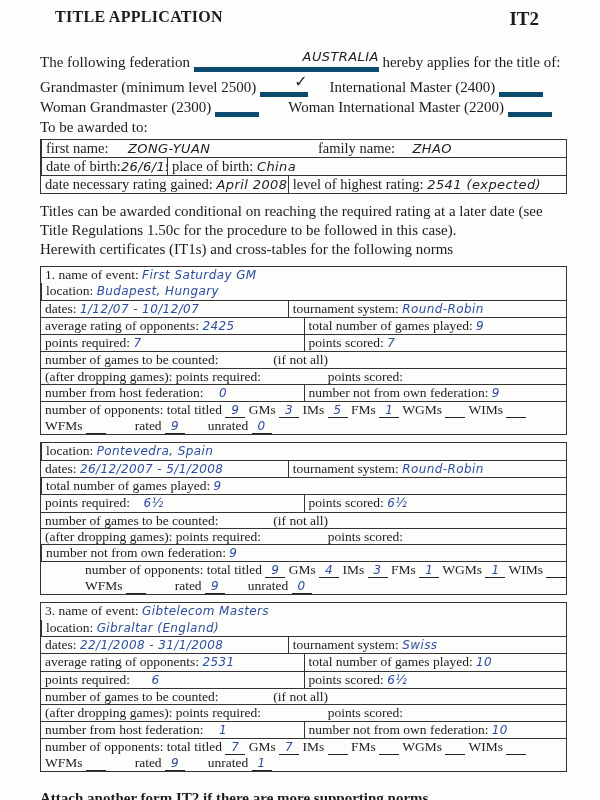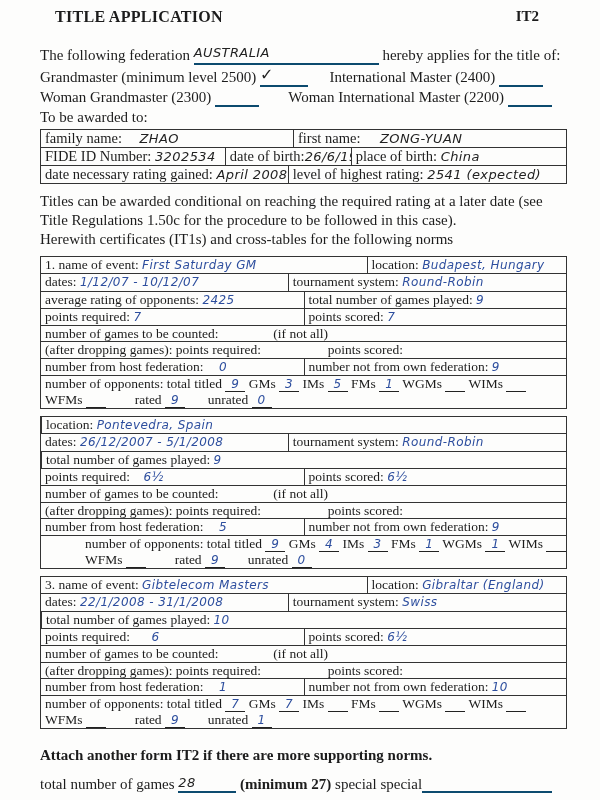--- a/index.html
+++ b/index.html
@@ -3,41 +3,41 @@
 <meta charset="utf-8">
 <style>
   html,body{margin:0;padding:0;background:#e9e9e9;}
   .page{
     position:relative; width:600px; height:800px; background:#fdfdfc;
     font-family:"Liberation Serif", serif; color:#1c1c1c; overflow:hidden;
     box-sizing:border-box; padding:8px 33px 0 40px;
   }
   .hdr{display:flex; justify-content:space-between; margin-bottom:16px;}
   .title{font-weight:bold; font-size:16px; letter-spacing:.3px; margin-left:15px;}
-  .formcode{font-weight:bold; font-size:15px; margin-right:28px;}
+  .formcode{font-weight:bold; font-size:19px; margin-right:28px;}
   .intro{font-size:15px; line-height:20px;}
   .intro .row{white-space:nowrap;}
   
   .hw{font-family:"DejaVu Sans", sans-serif; font-style:italic; font-size:13px;
       letter-spacing:.4px; color:#2d4e9e; white-space:nowrap;}
   .hwk{font-family:"DejaVu Sans", sans-serif; font-style:italic; font-size:13px;
       letter-spacing:.4px; color:#222; white-space:nowrap;}
-  .uline{display:inline-block; border-bottom:2px solid #0c4a6e; text-align:left; vertical-align:bottom;}
+  .uline{display:inline-block; border-bottom:5px solid #0c4a6e; text-align:right; vertical-align:bottom;}
   .tick{font-size:16px; font-weight:bold; color:#222; font-style:normal;}
   
   .ptable{border:1.6px solid #333; margin-top:2px; font-size:14.5px;}
   .ptable .trow{display:flex; border-top:1px solid #333; line-height:17px; min-height:17px;}
   .ptable .trow:first-child{border-top:none;}
   .ptable .c{padding:0 4px; box-sizing:border-box; overflow:hidden; white-space:nowrap;}
   .bl{border-left:1px solid #333;}
   .note{font-size:15px; line-height:19px; margin-top:8px;}
   
   .ntable{border:1.6px solid #333; margin-top:7px; font-size:13.5px;}
   .ntable .trow{display:flex; border-top:1px solid #333; line-height:15.3px; min-height:15.3px;}
-  .ntable .trow:first-child{border-top:none;}
+  .ntable .trow:first-child{border-top:none;flex-direction:column;}
   .ntable .c{padding:0 4px; box-sizing:border-box; overflow:hidden; white-space:nowrap;}
   .ntable .hw{font-size:12px;}
   .w62{width:62%;} .w38{width:38%;} .w47{width:47%;} .w53{width:53%;} .w50{width:50%;}
   .pw35{width:35%;} .pw24{width:24%;} .pw41{width:41%;} .pw48{width:48%;} .pw52{width:52%;} .pw47{width:47%;} .pw53{width:53%;}
   .gap{display:inline-block;}
   .blank{display:inline-block; border-bottom:1px solid #222; min-width:20px; text-align:center; vertical-align:bottom; line-height:13px;}
   .opprow{padding:1px 4px; white-space:normal; line-height:16px;}
   .attach{font-weight:bold; font-size:15px; margin-top:18px;}
   .totrow{font-size:15px; margin-top:10px;}
 </style>
@@ -69,34 +69,30 @@
       <span class="uline" style="width:44px;"></span>
       <span class="gap" style="width:22px;"></span>
       <span>Woman International Master (2200)</span>
       <span class="uline" style="width:44px;"></span>
     </div>
     <div class="row">To be awarded to:</div>
   </div>
 
   <div class="ptable">
     <div class="trow">
+      <div class="c pw52 bl">
+        <span>first name:</span>
+        <span class="hwk" style="margin-left:16px;">ZONG-YUAN</span>
+      </div>
       <div class="c pw48">
         <span>family name:</span>
         <span class="hwk" style="margin-left:14px;">ZHAO</span>
       </div>
-      <div class="c pw52 bl">
-        <span>first name:</span>
-        <span class="hwk" style="margin-left:16px;">ZONG-YUAN</span>
-      </div>
-    </div>
-    <div class="trow">
-      <div class="c pw35">
-        <span>FIDE ID Number:</span>
-        <span class="hwk">3202534</span>
-      </div>
+    </div>
+    <div class="trow">
       <div class="c pw24 bl">
         <span>date of birth:</span><span class="hwk">26/6/1986</span>
       </div>
       <div class="c pw41 bl">
         <span>place of birth:</span>
         <span class="hwk">China</span>
       </div>
     </div>
     <div class="trow">
       <div class="c pw47">
@@ -227,23 +223,20 @@
         <span class="gap" style="width:48px;"></span>
         <span>(if not all)</span></div>
       </div>
     <div class="trow">
         <div class="c" style="width:100%;">
         <span>(after dropping games): points required:</span>
         <span class="gap" style="width:60px;"></span>
         <span>points scored:</span></div>
       </div>
     <div class="trow">
-        <div class="c w50">
-        <span>number from host federation:</span>
-        <span class="hw" style="margin-left:12px;">5</span></div>
       <div class="c w50 bl">
         <span>number not from own federation:</span>
         <span class="hw">9</span></div>
       </div>
     <div class="trow">
         <div class="c opprow" style="width:100%;margin-left:40px;">
         <span>number of opponents: total titled</span>
         <span class="blank"><span class="hw">9</span></span>
         <span>GMs</span>
         <span class="blank"><span class="hw">4</span></span>
@@ -280,20 +273,23 @@
       </div>
     <div class="trow">
         <div class="c w47">
         <span>dates:</span>
         <span class="hw">22/1/2008 - 31/1/2008</span></div>
       <div class="c w53 bl">
         <span>tournament system:</span>
         <span class="hw">Swiss</span></div>
       </div>
     <div class="trow">
+        <div class="c w50">
+        <span>average rating of opponents:</span>
+        <span class="hw">2531</span></div>
       <div class="c w50 bl">
         <span>total number of games played:</span>
         <span class="hw">10</span></div>
       </div>
     <div class="trow">
         <div class="c w50">
         <span>points required:</span>
         <span class="hw" style="margin-left:18px;">6</span></div>
       <div class="c w50 bl">
         <span>points scored:</span>

